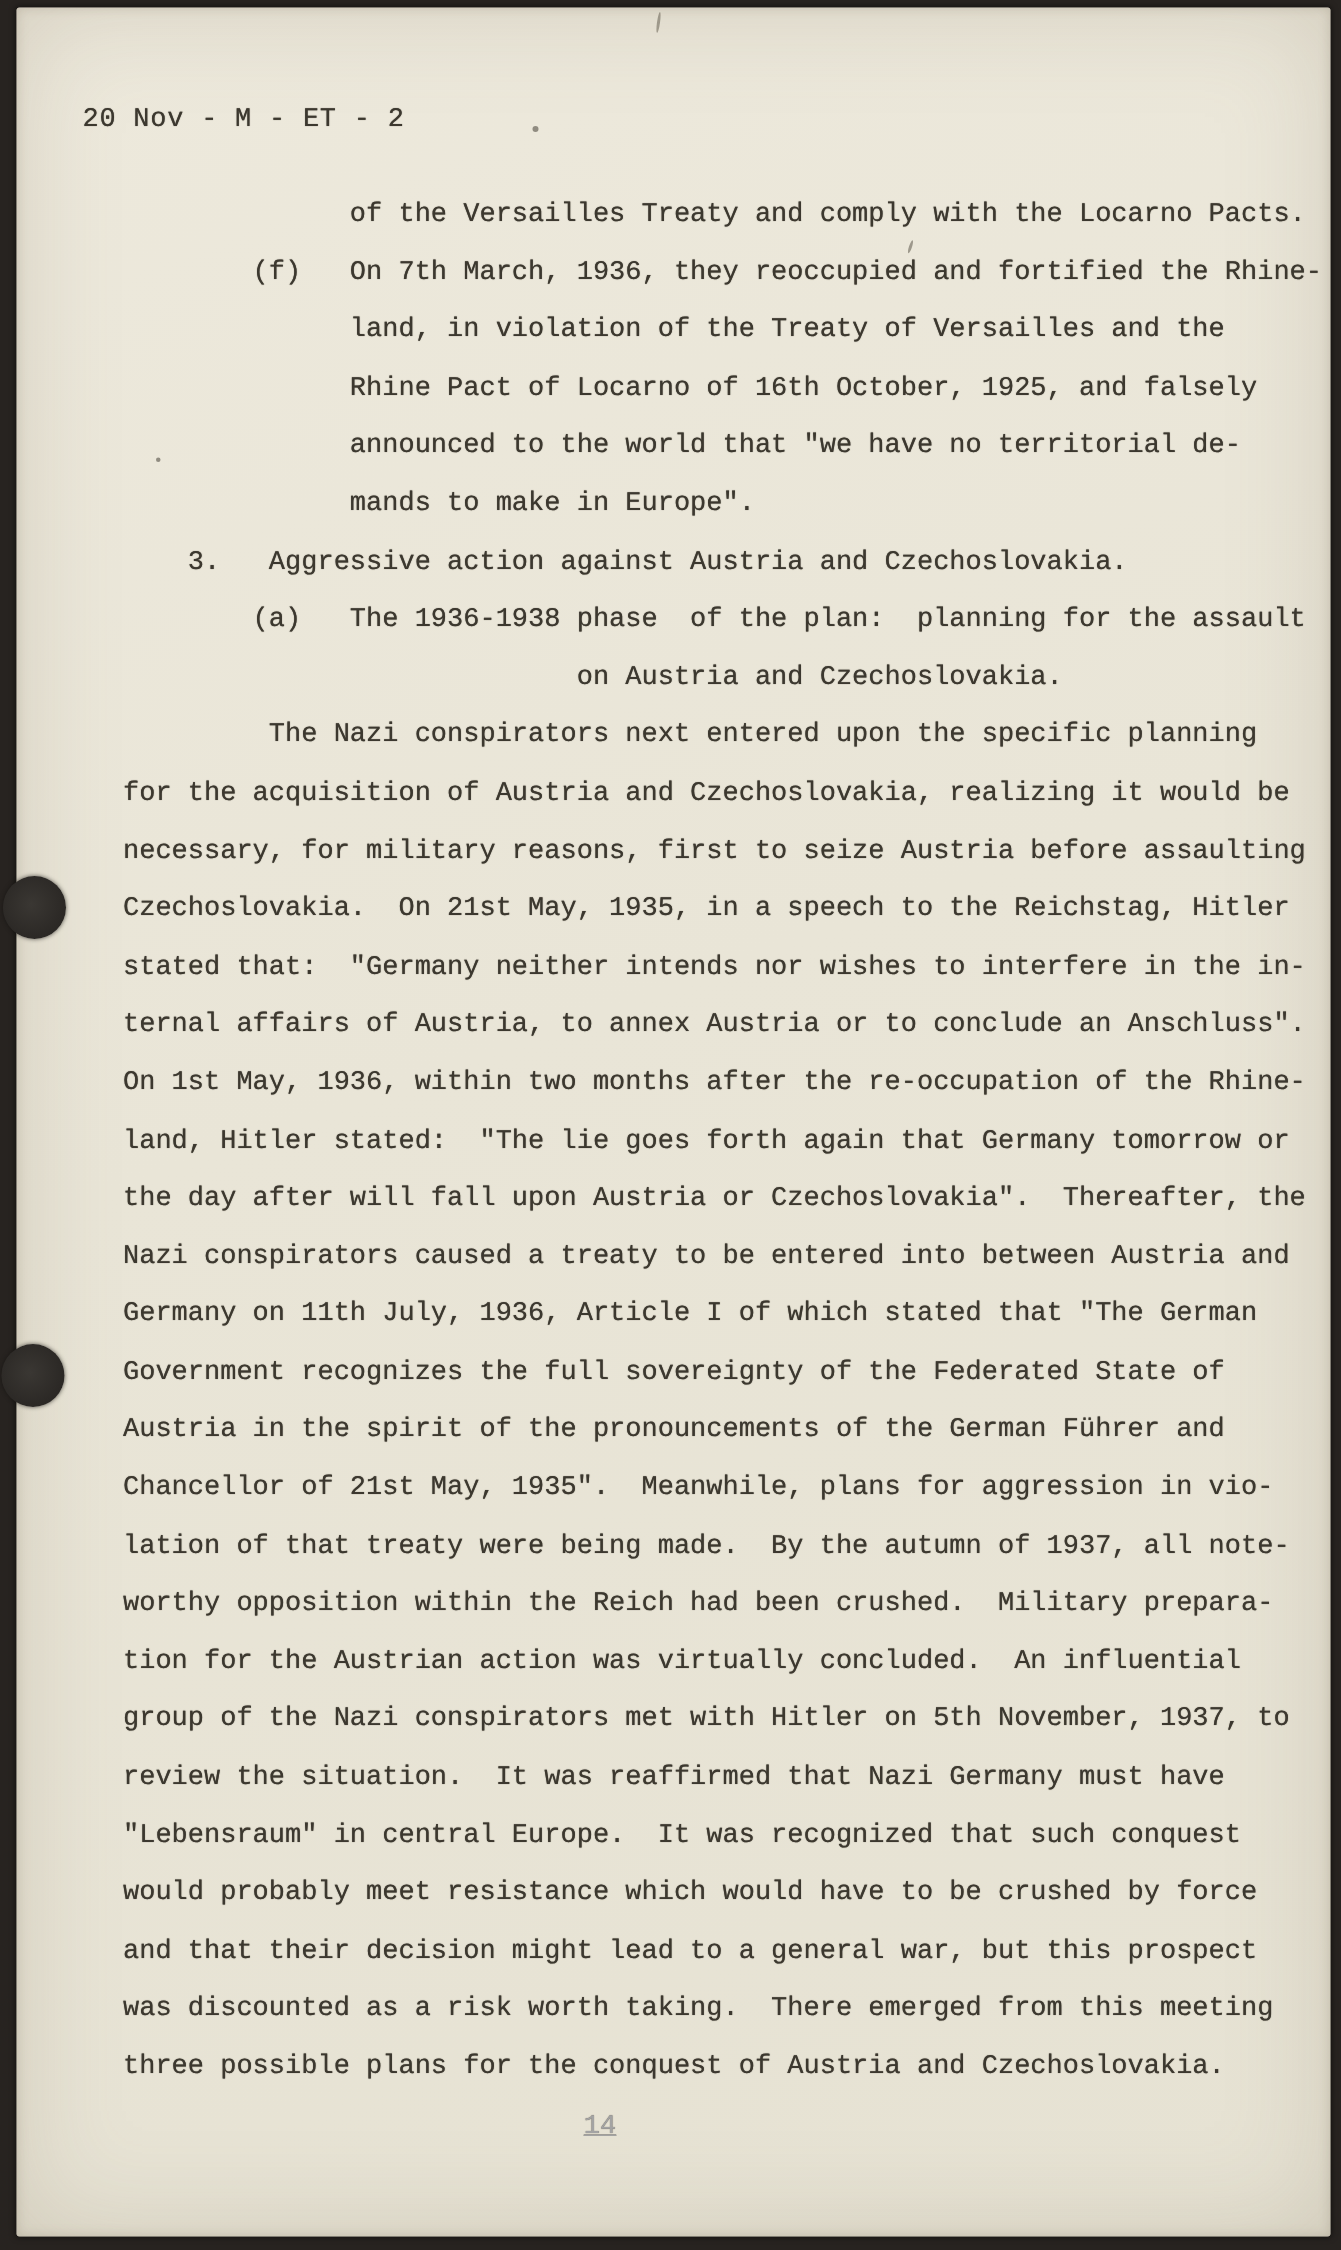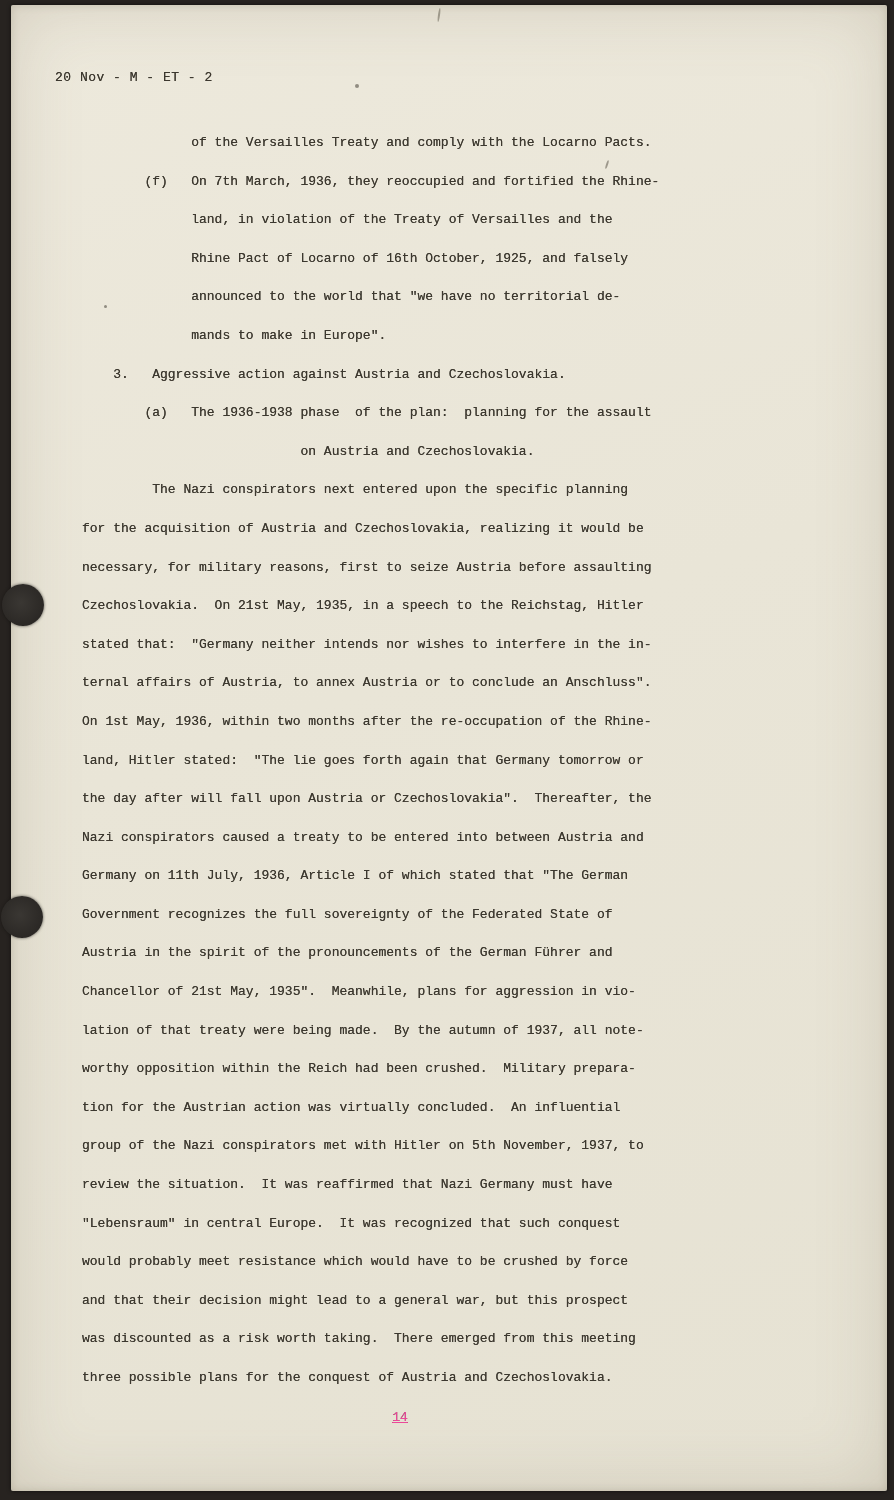--- a/index.html
+++ b/index.html
@@ -41,21 +41,21 @@
     box-shadow: 0 0 3px rgba(20,18,15,0.7);
   }
   .punch-hole.one { left: 2px; top: 584px; }
   .punch-hole.two { left: 1px; top: 896px; }
 
   .typewritten {
     position: absolute;
     color: #3c382f;
     text-shadow: 0 0 0.6px rgba(58, 53, 43, 0.85);
     white-space: pre;
-    font-size: 13px;
+    font-size: 18px;
   }
   .doc-header {
     left: 55px;
     top: 70px;
     letter-spacing: 0.5px;
   }
   .doc-body {
     left: 60px;
     top: 124px;
     width: 710px;
@@ -94,14 +94,14 @@
 
   <div class="scan-speck speck-a"></div>
   <div class="scan-speck speck-b"></div>
   <div class="scan-speck speck-c"></div>
   <div class="scan-speck speck-d"></div>
 
   <div class="typewritten doc-header" style="color: rgb(60, 56, 47);">20 Nov - M - ET - 2</div>
 
   <div class="typewritten doc-body" style="color: rgb(60, 56, 47);"><div class="line">              of the Versailles Treaty and comply with the Locarno Pacts.</div><div class="line">        (f)   On 7th March, 1936, they reoccupied and fortified the Rhine-</div><div class="line">              land, in violation of the Treaty of Versailles and the</div><div class="line">              Rhine Pact of Locarno of 16th October, 1925, and falsely</div><div class="line">              announced to the world that "we have no territorial de-</div><div class="line">              mands to make in Europe".</div><div class="line">    3.   Aggressive action against Austria and Czechoslovakia.</div><div class="line">        (a)   The 1936-1938 phase  of the plan:  planning for the assault</div><div class="line">                            on Austria and Czechoslovakia.</div><div class="line">         The Nazi conspirators next entered upon the specific planning</div><div class="line">for the acquisition of Austria and Czechoslovakia, realizing it would be</div><div class="line">necessary, for military reasons, first to seize Austria before assaulting</div><div class="line">Czechoslovakia.  On 21st May, 1935, in a speech to the Reichstag, Hitler</div><div class="line">stated that:  "Germany neither intends nor wishes to interfere in the in-</div><div class="line">ternal affairs of Austria, to annex Austria or to conclude an Anschluss".</div><div class="line">On 1st May, 1936, within two months after the re-occupation of the Rhine-</div><div class="line">land, Hitler stated:  "The lie goes forth again that Germany tomorrow or</div><div class="line">the day after will fall upon Austria or Czechoslovakia".  Thereafter, the</div><div class="line">Nazi conspirators caused a treaty to be entered into between Austria and</div><div class="line">Germany on 11th July, 1936, Article I of which stated that "The German</div><div class="line">Government recognizes the full sovereignty of the Federated State of</div><div class="line">Austria in the spirit of the pronouncements of the German Führer and</div><div class="line">Chancellor of 21st May, 1935".  Meanwhile, plans for aggression in vio-</div><div class="line">lation of that treaty were being made.  By the autumn of 1937, all note-</div><div class="line">worthy opposition within the Reich had been crushed.  Military prepara-</div><div class="line">tion for the Austrian action was virtually concluded.  An influential</div><div class="line">group of the Nazi conspirators met with Hitler on 5th November, 1937, to</div><div class="line">review the situation.  It was reaffirmed that Nazi Germany must have</div><div class="line">"Lebensraum" in central Europe.  It was recognized that such conquest</div><div class="line">would probably meet resistance which would have to be crushed by force</div><div class="line">and that their decision might lead to a general war, but this prospect</div><div class="line">was discounted as a risk worth taking.  There emerged from this meeting</div><div class="line">three possible plans for the conquest of Austria and Czechoslovakia.</div></div>
 
-  <div class="typewritten page-number" style="color: #ec4899; text-decoration: underline;">14</div>
+  <div class="typewritten page-number" style="color: #a3a3a3; text-decoration: underline;">14</div>
 </div>
 
 </body></html>

